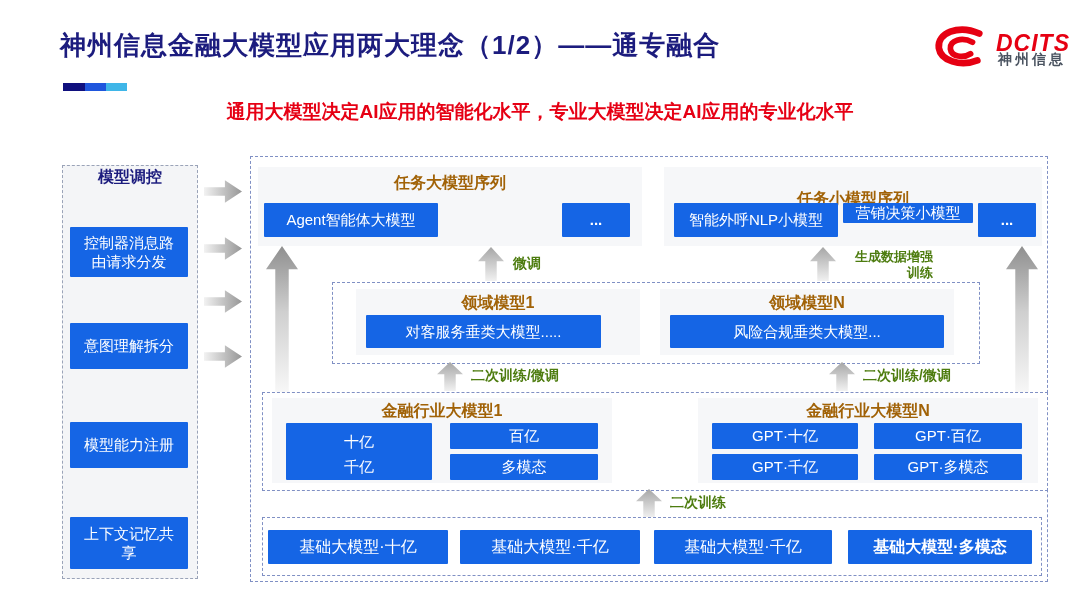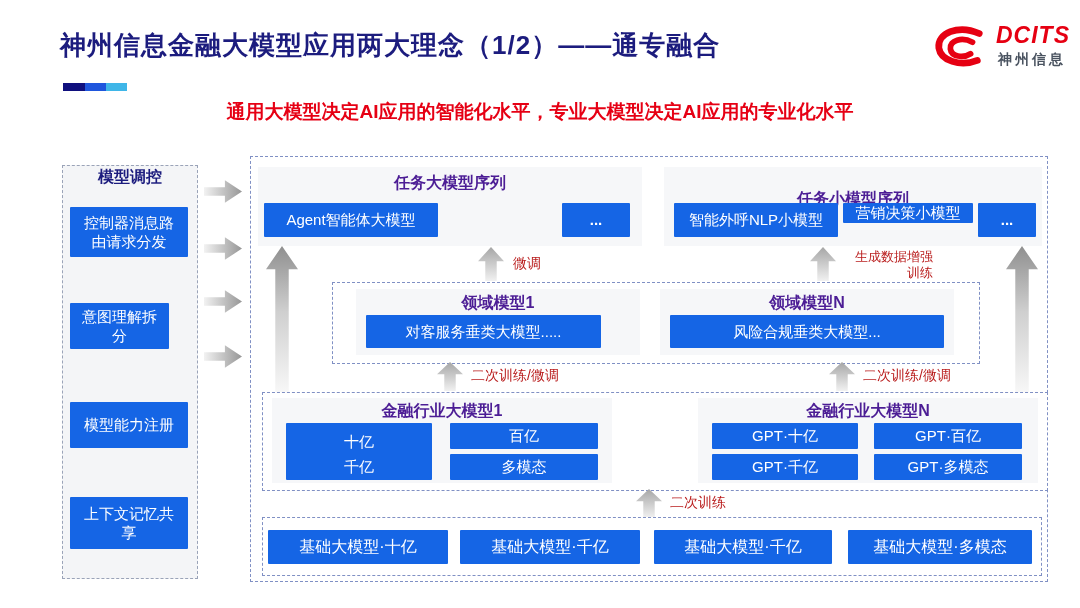--- a/index.html
+++ b/index.html
@@ -17,41 +17,41 @@
   .logo-brand{font-size:23px;font-weight:bold;font-style:italic;color:#e60012;letter-spacing:1px;}
   .logo-cn{font-size:14px;font-weight:bold;color:#4a5360;letter-spacing:3px;}
 
   
   .sidebar{background:#f4f5f7;border:1.5px dashed #9aa3b8;}
   .side-title{font-size:16px;font-weight:bold;color:#1c1c7e;text-align:center;}
   .btn{
     background:#1565e5;color:#ffffff;display:flex;align-items:center;justify-content:center;
     text-align:center;font-size:15px;line-height:1.3;border-radius:1px;
   }
-  .btn.pad{padding:0 12px;box-sizing:border-box;}
+  .btn.pad{padding:0 12px;box-sizing:border-box;margin-top:20px;}
 
   
   .dash-box{border:1.5px dashed #8090c4;background:#ffffff;}
   .panel{background:#f6f7f9;}
-  .panel-title{font-size:16px;font-weight:bold;color:#4c1d95;text-align:center;white-space:nowrap;}
+  .panel-title{font-size:16px;font-weight:bold;color:#a16207;text-align:center;white-space:nowrap;}
 
   
   .arrow-right{
     background:linear-gradient(90deg,#f2f2f2,#969696);
     clip-path:polygon(0 34%,55% 34%,55% 8%,100% 50%,55% 92%,55% 66%,0 66%);
   }
   .arrow-up-tall{
     background:linear-gradient(0deg,#f7f7f7 0%,#cfcfcf 55%,#8f8f8f 100%);
     clip-path:polygon(50% 0,100% 16%,71% 16%,71% 100%,29% 100%,29% 16%,0 16%);
   }
   .arrow-up-small{
     background:linear-gradient(0deg,#f1f1f1,#a6a6a6);
     clip-path:polygon(50% 0,100% 42%,72% 42%,72% 100%,28% 100%,28% 42%,0 42%);
   }
-  .flow-label{font-size:14px;font-weight:normal;color:#b91c1c;white-space:nowrap;}
+  .flow-label{font-size:14px;font-weight:bold;color:#4d7c0f;white-space:nowrap;}
   .flow-label.wrap{white-space:normal;text-align:right;line-height:1.2;font-size:13px;}
 </style>
 </head>
 <body>
 
 <div class="stage">
 
   <div class="abs page-title" style="left:60px;top:28px;">神州信息金融大模型应用两大理念（1/2）——通专融合</div>
   <div class="abs accent-bar" style="left:63px;top:83px;width:64px;">
     <span style="width:22px;background:#10107e;"></span>
@@ -60,29 +60,29 @@
   </div>
   <div class="abs subtitle" style="left:140px;top:99px;width:800px;">通用大模型决定AI应用的智能化水平，专业大模型决定AI应用的专业化水平</div>
 
   <div class="abs" style="left:928px;top:18px;width:140px;height:58px;">
     <svg class="abs" style="left:0;top:4px;" width="64" height="50" viewBox="0 0 64 52">
       <g fill="none" stroke="#e60012" stroke-linecap="round">
         <path d="M52 12 C30 2 8 12 10 27 C12 40 32 47 50 40" stroke-width="7"></path>
         <path d="M45 21 C34 15 21 19 22 28 C23 36 35 38 43 33" stroke-width="6"></path>
       </g>
     </svg>
-    <div class="abs logo-brand" style="left:68px;top:4px;">DCITS</div>
+    <div class="abs logo-brand" style="left:68px;top:12px;">DCITS</div>
     <div class="abs logo-cn" style="left:70px;top:33px;">神州信息</div>
   </div>
 
   <div class="abs sidebar" style="left:62px;top:165px;width:134px;height:412px;">
     <div class="side-title" style="margin-top:1px;font-family:Liberation Serif, serif;">模型调控</div>
   </div>
   <div class="abs btn pad" style="left:70px;top:207px;width:118px;height:50px;">控制器消息路由请求分发</div>
-  <div class="abs btn pad" style="left:70px;top:303px;width:99px;height:46px;">意图理解拆分</div>
+  <div class="abs btn pad" style="left:70px;top:303px;width:118px;height:46px;">意图理解拆分</div>
   <div class="abs btn pad" style="left:70px;top:402px;width:118px;height:46px;">模型能力注册</div>
   <div class="abs btn pad" style="left:70px;top:497px;width:118px;height:52px;">上下文记忆共享</div>
 
   <div class="abs arrow-right" style="left:204px;top:178px;width:38px;height:27px;"></div>
   <div class="abs arrow-right" style="left:204px;top:235px;width:38px;height:27px;"></div>
   <div class="abs arrow-right" style="left:204px;top:288px;width:38px;height:27px;"></div>
   <div class="abs arrow-right" style="left:204px;top:343px;width:38px;height:27px;"></div>
 
   <div class="abs dash-box" style="left:250px;top:156px;width:796px;height:424px;"></div>
 
@@ -139,15 +139,15 @@
   <div class="abs btn" style="left:712px;top:454px;width:146px;height:26px;">GPT·千亿</div>
   <div class="abs btn" style="left:874px;top:454px;width:148px;height:26px;">GPT·多模态</div>
 
   <div class="abs arrow-up-small" style="left:636px;top:489px;width:26px;height:29px;"></div>
   <div class="abs flow-label" style="left:670px;top:494px;">二次训练</div>
 
   <div class="abs dash-box" style="left:262px;top:517px;width:778px;height:57px;"></div>
   <div class="abs btn" style="left:268px;top:530px;width:180px;height:34px;font-size:16px;">基础大模型·十亿</div>
   <div class="abs btn" style="left:460px;top:530px;width:180px;height:34px;font-size:16px;">基础大模型·千亿</div>
   <div class="abs btn" style="left:654px;top:530px;width:178px;height:34px;font-size:16px;">基础大模型·千亿</div>
-  <div class="abs btn" style="left:848px;top:530px;width:184px;height:34px;font-size:16px;">基础大模型·多模态</div>
+  <div class="abs btn" style="left:848px;top:530px;width:184px;height:34px;font-size:16px;font-weight:bold;">基础大模型·多模态</div>
 
 </div>
 
 </body></html>

